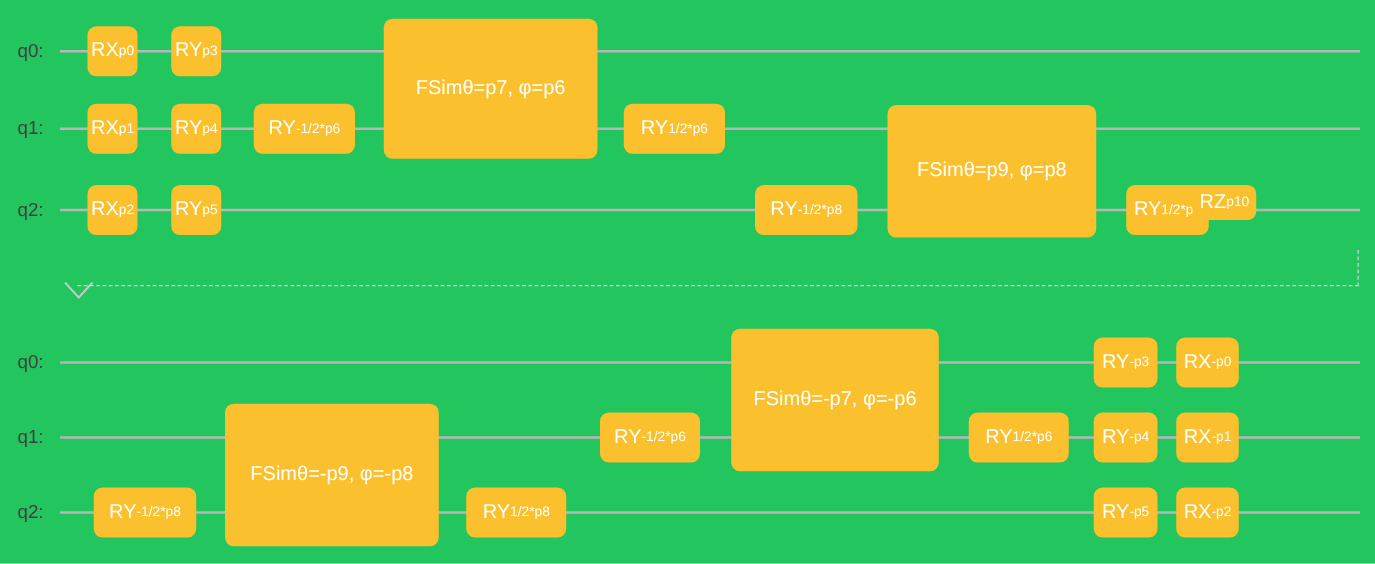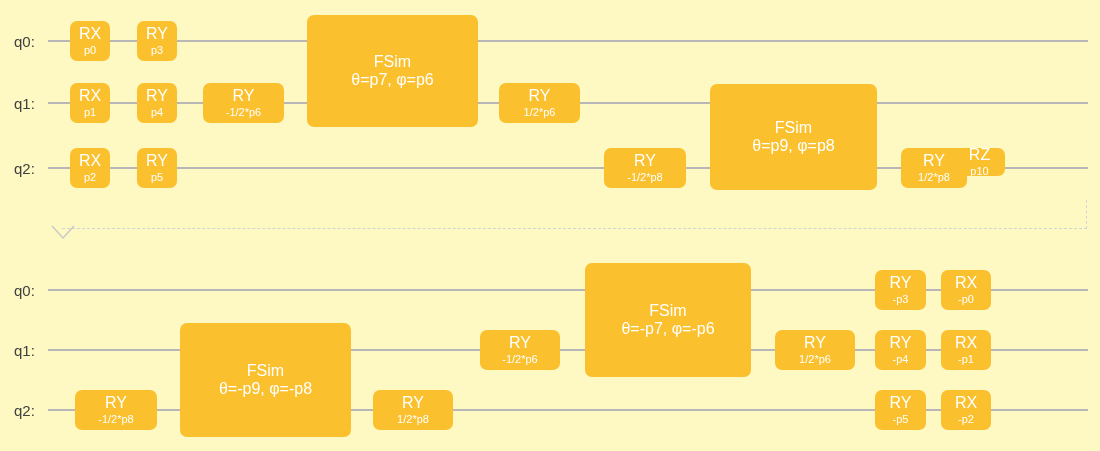--- a/index.html
+++ b/index.html
@@ -1,21 +1,21 @@
 <!DOCTYPE html>
 <html style="--gate: #FBC02D; --gate_text: #FFFFFF; --wire: #B7B7B7; --label: #404040; --connector: #D4D4D4;"><head>
 <meta charset="utf-8">
 <style>
   * { margin: 0; padding: 0; box-sizing: border-box; }
   html, body { background: #ffffff; }
   .canvas {
     position: relative;
     width: 1100px;
     height: 451px;
-    background: #fef9c3;
+    background: #22c55e;
     overflow: hidden;
     font-family: "Liberation Sans", sans-serif;
     text-decoration: underline;
   }
   .circuit { position: absolute; inset: 0; }
   .wire {
     position: absolute;
     height: 1.5px;
     background: var(--wire, #b7b7b7);
     z-index: 1;
@@ -26,21 +26,20 @@
     font-size: 15px;
     color: var(--label, #404040);
     z-index: 2;
   }
   .gate {
     position: absolute;
     background: var(--gate, #FBC02D);
     border-radius: 7px;
     color: var(--gate_text, #ffffff);
     display: flex;
-    flex-direction: column;
     align-items: center;
     justify-content: center;
     text-align: center;
     line-height: 1.15;
     z-index: 3;
   }
   .gname  { font-size: 16px; }
   .gparam { font-size: 11px; }
   .fsim .gparam { font-size: 16px; }
   .dash-h {

